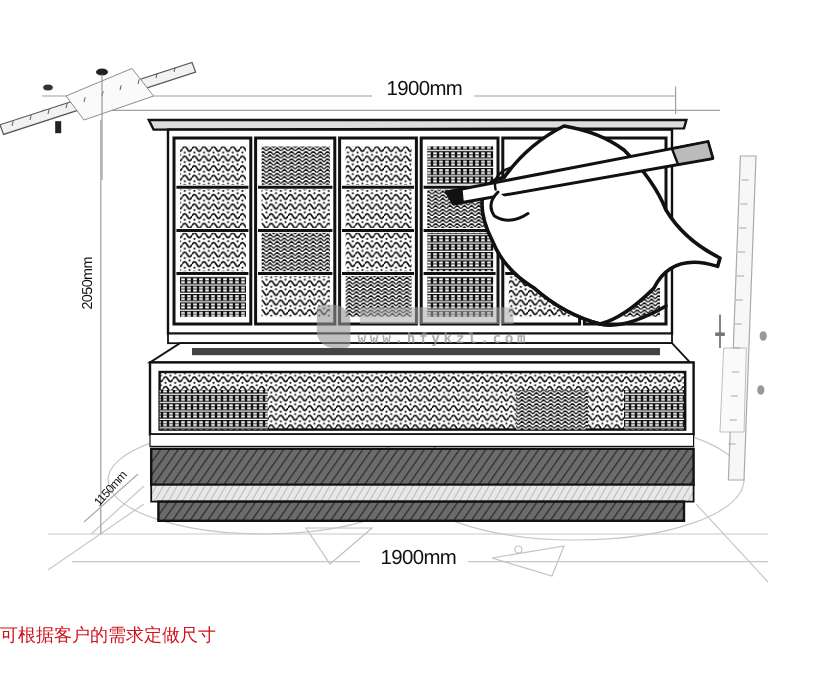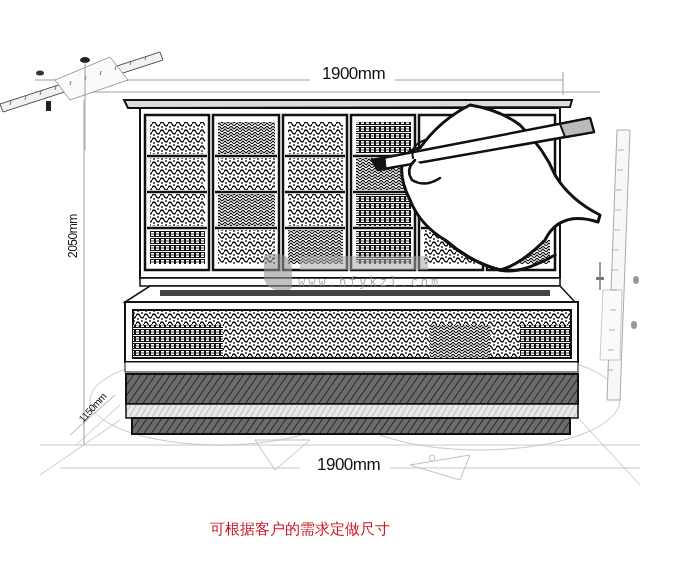--- a/index.html
+++ b/index.html
@@ -8,27 +8,27 @@
   #stage { position: absolute; left: 0; top: 0; width: 680px; height: 578px; }
   .dim-label { position: absolute; font-family: "Liberation Sans", sans-serif;
                color: #111111; white-space: nowrap; background: #ffffff; padding: 0 4px; }
   #dim-top { left: 318px; top: 64px; font-size: 17px; letter-spacing: -0.5px; }
   #dim-bottom { left: 313px; top: 455px; font-size: 17px; letter-spacing: -0.5px; }
   #dim-height { left: 66px; top: 262px; font-size: 12px; transform: rotate(-90deg);
                 transform-origin: left top; letter-spacing: -0.5px; }
   #dim-depth { left: 74px; top: 420px; font-size: 10px; transform: rotate(-48deg);
                transform-origin: left top; background: transparent; letter-spacing: -0.5px; }
   #watermark-url { position: absolute; left: 298px; top: 275px; font-size: 12px;
-                   font-weight: normal; letter-spacing: 3px; color: rgba(150,150,150,0.75);
+                   font-weight: bold; letter-spacing: 3px; color: rgba(150,150,150,0.75);
                    font-family: "DejaVu Sans Mono", monospace; }
   #watermark-brand { position: absolute; left: 300px; top: 256px; width: 128px; height: 14px;
                      background: rgba(170,170,170,0.55); }
   #watermark-logo { position: absolute; left: 264px; top: 254px; width: 28px; height: 36px;
                     background: rgba(150,150,150,0.6); border-radius: 4px 14px 4px 14px; }
-  #caption { position: absolute; left: 0; width: 600px; top: 520px; text-align: center;
+  #caption { position: absolute; left: 0; width: 600px; top: 520px; text-align: left;
              font-size: 15px; color: #d0121b; font-family: "DejaVu Sans", sans-serif; }
 </style>
 </head>
 <body>
 
 <svg id="stage" viewBox="0 0 680 578" xmlns="http://www.w3.org/2000/svg">
   <defs>
     <pattern id="hatch" width="6" height="6" patternUnits="userSpaceOnUse" patternTransform="rotate(35)">
       <rect width="6" height="6" fill="#6b6b6b"></rect>
       <line x1="0" y1="0" x2="0" y2="6" stroke="#2a2a2a" stroke-width="2"></line>

